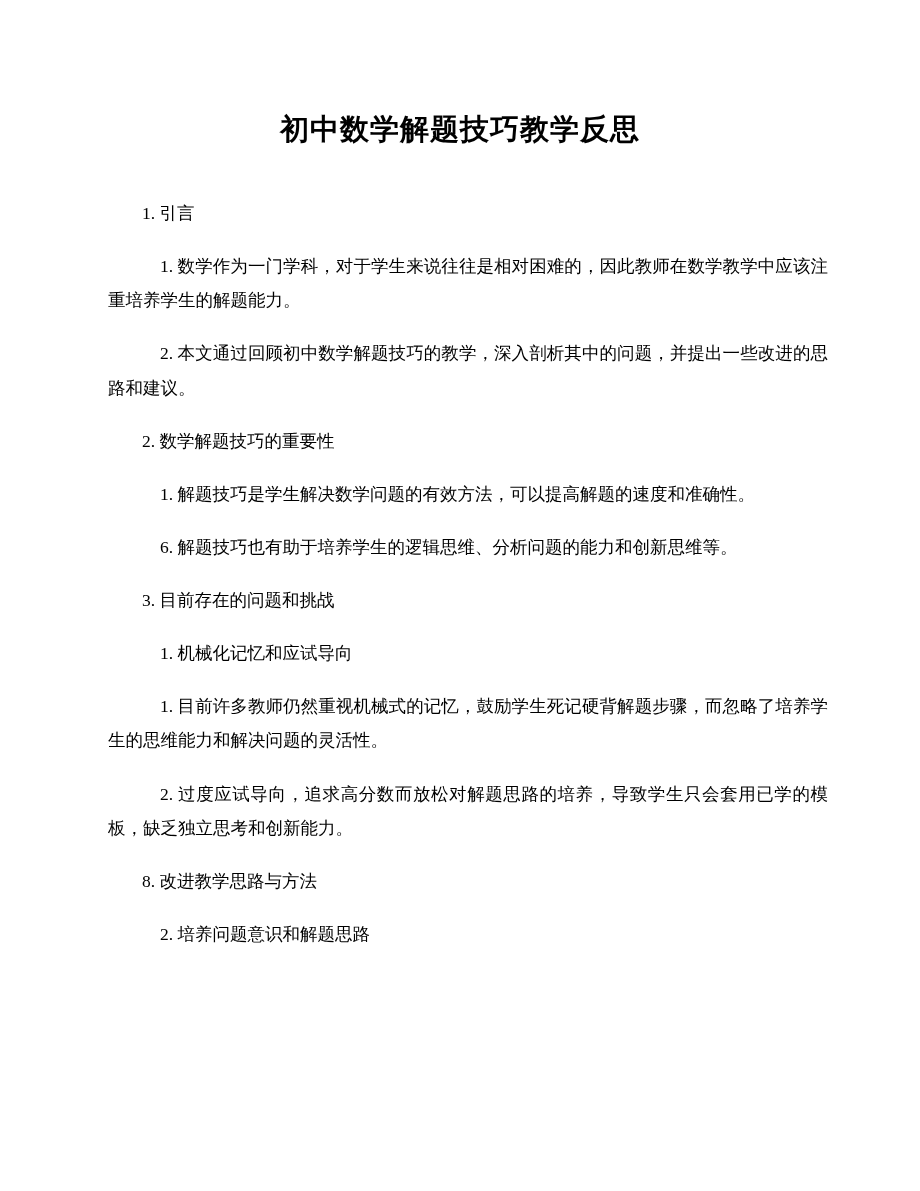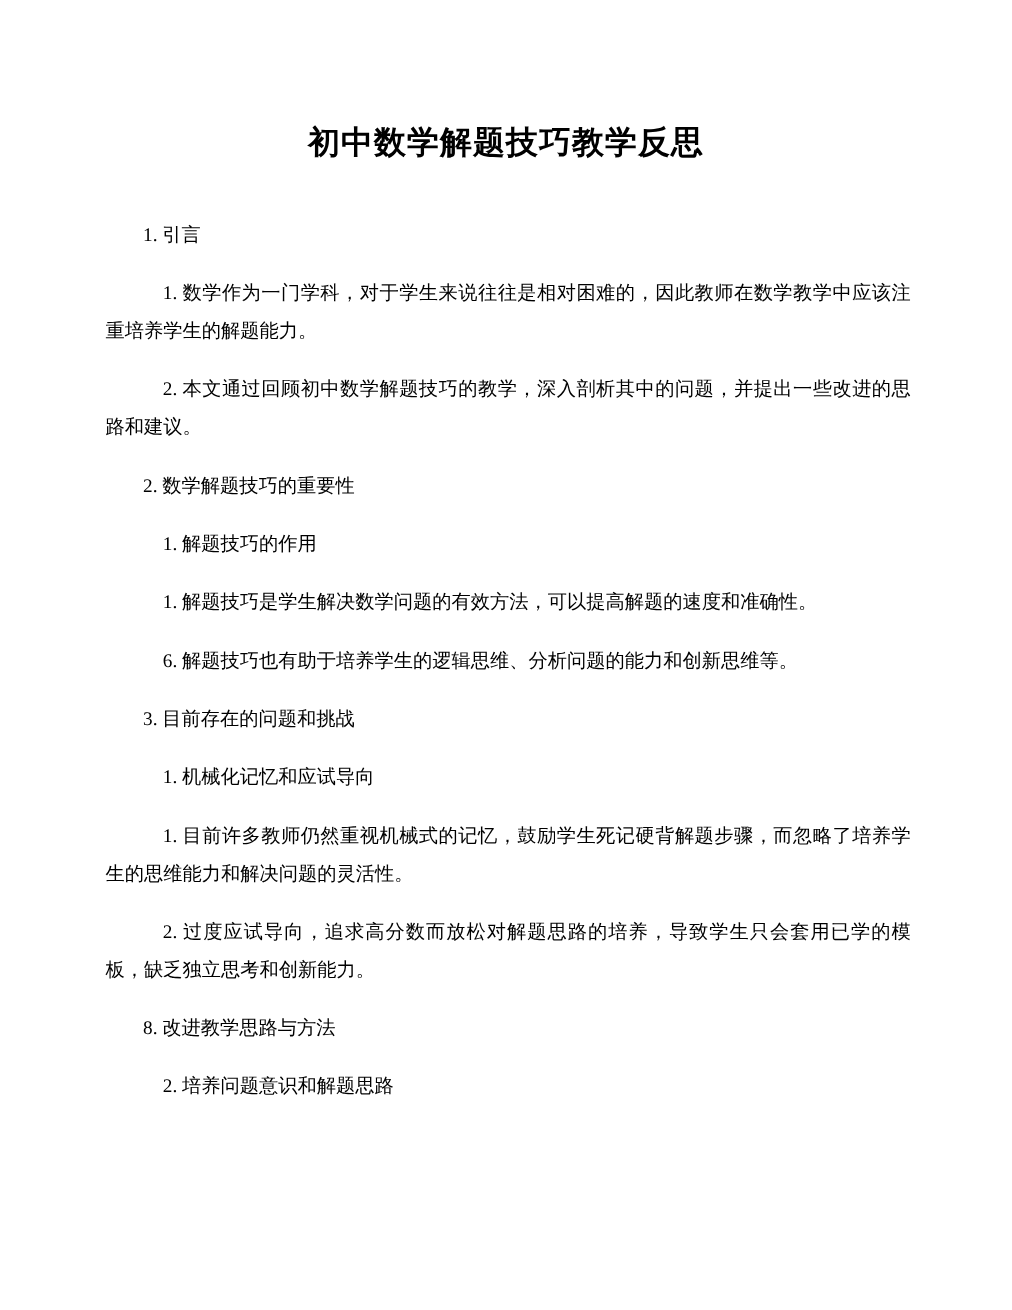--- a/index.html
+++ b/index.html
@@ -31,20 +31,21 @@
     letter-spacing: 1px;
     margin: 0;
     padding-top: 110px;
     font-family: "DejaVu Sans", "Liberation Sans", sans-serif;
   }
 
   .body-block {
     margin-top: 46px;
     padding-left: 96px;
     padding-right: 92px;
+    margin-left: 12px;
   }
 
   p.para {
     margin: 0 0 19px 0;
     font-size: 17.5px;
     line-height: 1.95;
     text-align: justify;
     text-justify: inter-ideograph;
   }
 
@@ -74,21 +75,20 @@
 
 <div id="page">
 
   <h1 class="doc-title">初中数学解题技巧教学反思</h1>
 
   <div class="body-block">
     <p class="para lvl1">1. 引言</p>
     <p class="para lvl2">1. 数学作为一门学科，对于学生来说往往是相对困难的，因此教师在数学教学中应该注重培养学生的解题能力。</p>
     <p class="para lvl2">2. 本文通过回顾初中数学解题技巧的教学，深入剖析其中的问题，并提出一些改进的思路和建议。</p>
     <p class="para lvl1">2. 数学解题技巧的重要性</p>
-    <p class="para lvl2">1. 解题技巧的作用</p>
     <p class="para lvl3">1. 解题技巧是学生解决数学问题的有效方法，可以提高解题的速度和准确性。</p>
     <p class="para lvl3">6. 解题技巧也有助于培养学生的逻辑思维、分析问题的能力和创新思维等。</p>
     <p class="para lvl1">3. 目前存在的问题和挑战</p>
     <p class="para lvl2">1. 机械化记忆和应试导向</p>
     <p class="para lvl3">1. 目前许多教师仍然重视机械式的记忆，鼓励学生死记硬背解题步骤，而忽略了培养学生的思维能力和解决问题的灵活性。</p>
     <p class="para lvl3">2. 过度应试导向，追求高分数而放松对解题思路的培养，导致学生只会套用已学的模板，缺乏独立思考和创新能力。</p>
     <p class="para lvl1">8. 改进教学思路与方法</p>
     <p class="para lvl2">2. 培养问题意识和解题思路</p>
   </div>
 

